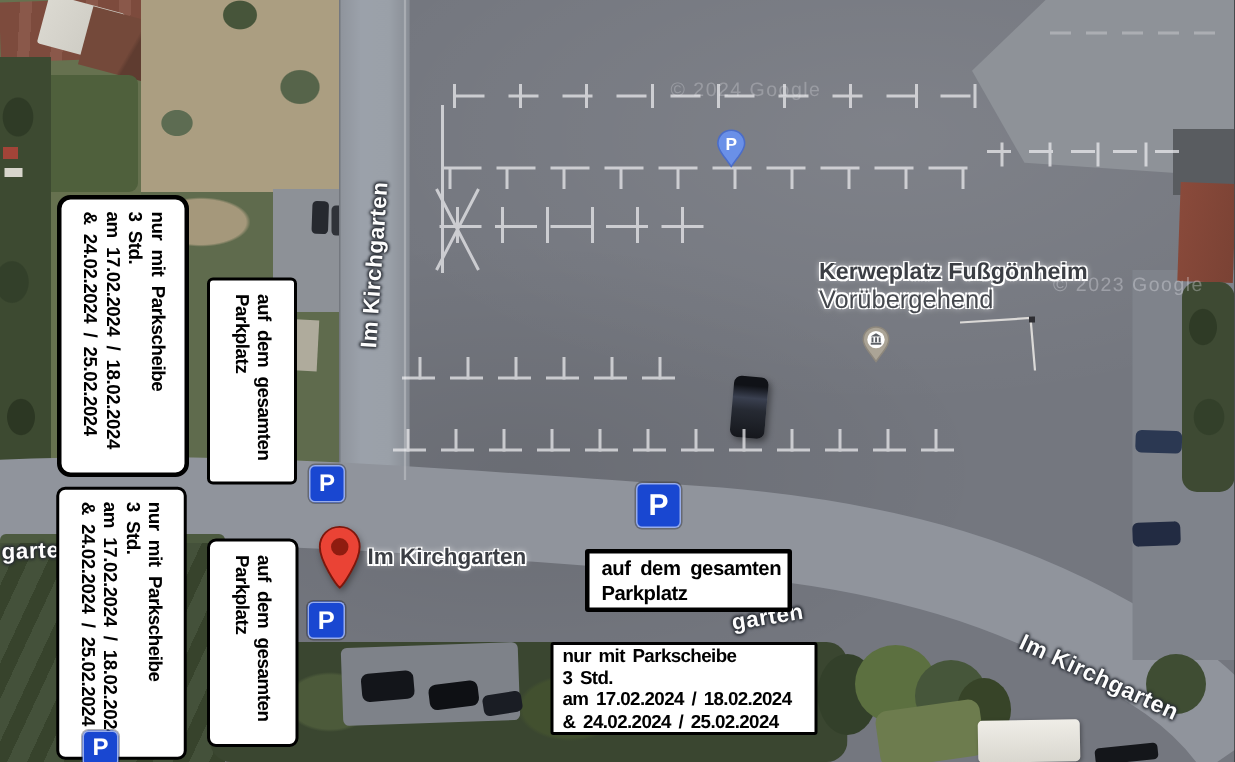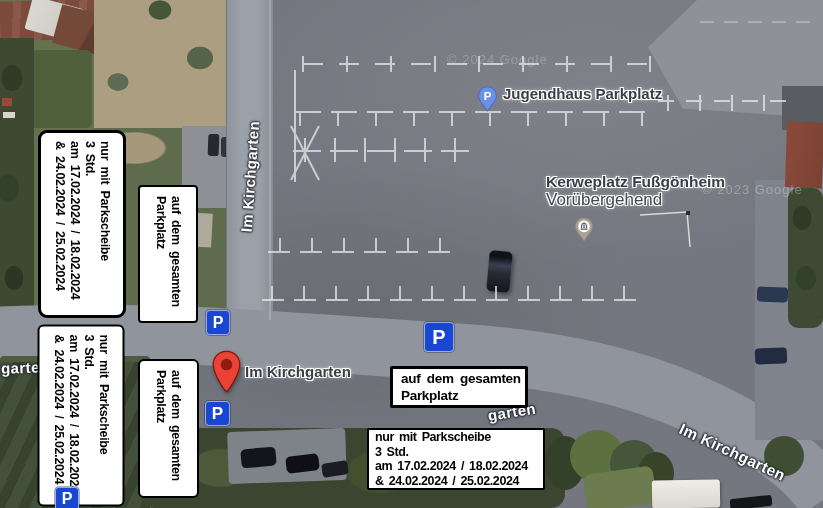--- a/index.html
+++ b/index.html
@@ -149,21 +149,20 @@
     <div class="street" style="left:684px;top:420px;font-size:15.5px;transform:rotate(25deg);transform-origin:left top;">Im Kirchgarten</div>
   </div>
 
   <div class="layer pois">
 
     <svg class="abs" width="21" height="37" viewBox="0 0 20 30" style="left:477px;top:83px;">
       <path d="M10 1C5 1 1.5 4.8 1.5 9.5c0 3.6 2.6 6.5 4.6 9.2L10 24l3.9-5.3c2-2.7 4.6-5.6 4.6-9.2C18.5 4.8 15 1 10 1z" style="fill:var(--parking-pin-blue);stroke:#4b6dc8;stroke-width:1;"></path>
       <text x="10" y="13.6" text-anchor="middle" font-size="11" font-weight="bold" fill="#ffffff" font-family="Liberation Sans, sans-serif">P</text>
     </svg>
     <div class="poi-label" style="left:503px;top:85px;">
-      <div>Jugendhaus Parkplatz</div>
     </div>
 
     <div class="poi-label" style="left:546px;top:173px;">
       <div style="font-size:15.5px;">Kerweplatz Fußgönheim</div>
       <div class="poi-sub" style="margin-top:3px;">Vorübergehend</div>
     </div>
     <svg class="abs" width="20" height="32" viewBox="0 0 20 30" style="left:574px;top:216px;">
       <path d="M10 1C5 1 1.5 4.8 1.5 9.5c0 3.6 2.6 6.5 4.6 9.2L10 24l3.9-5.3c2-2.7 4.6-5.6 4.6-9.2C18.5 4.8 15 1 10 1z" style="fill:var(--closed-pin-gray);stroke:#8d877c;stroke-width:1;"></path>
       <circle cx="10" cy="9.4" r="5.8" fill="#ffffff"></circle>
       <path d="M10 5.2l3.6 2.2H6.4z" fill="#5c6066"></path>

